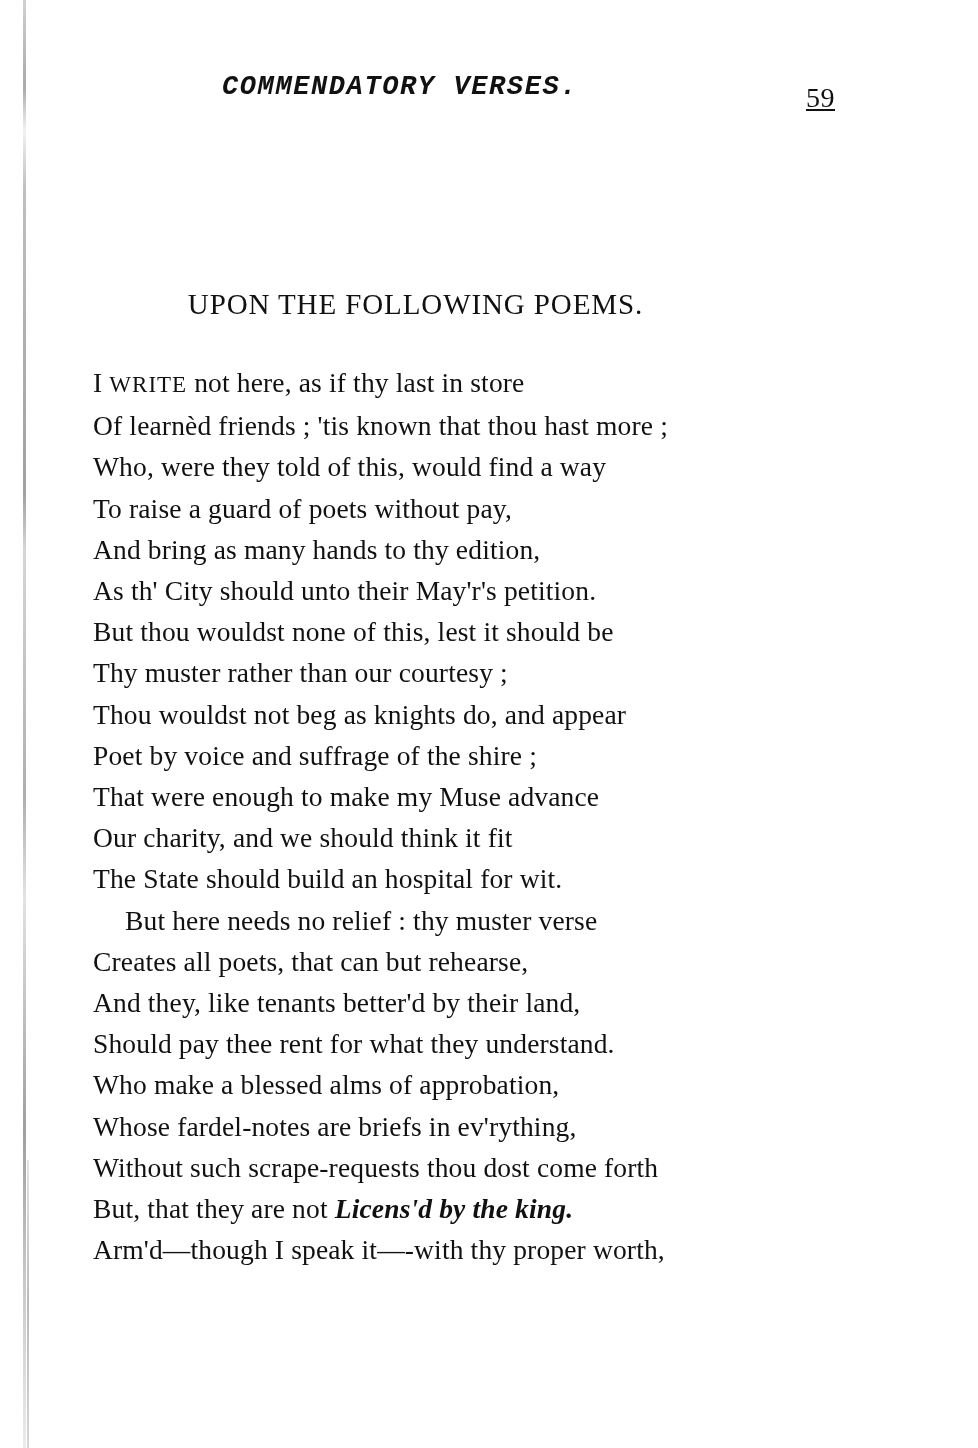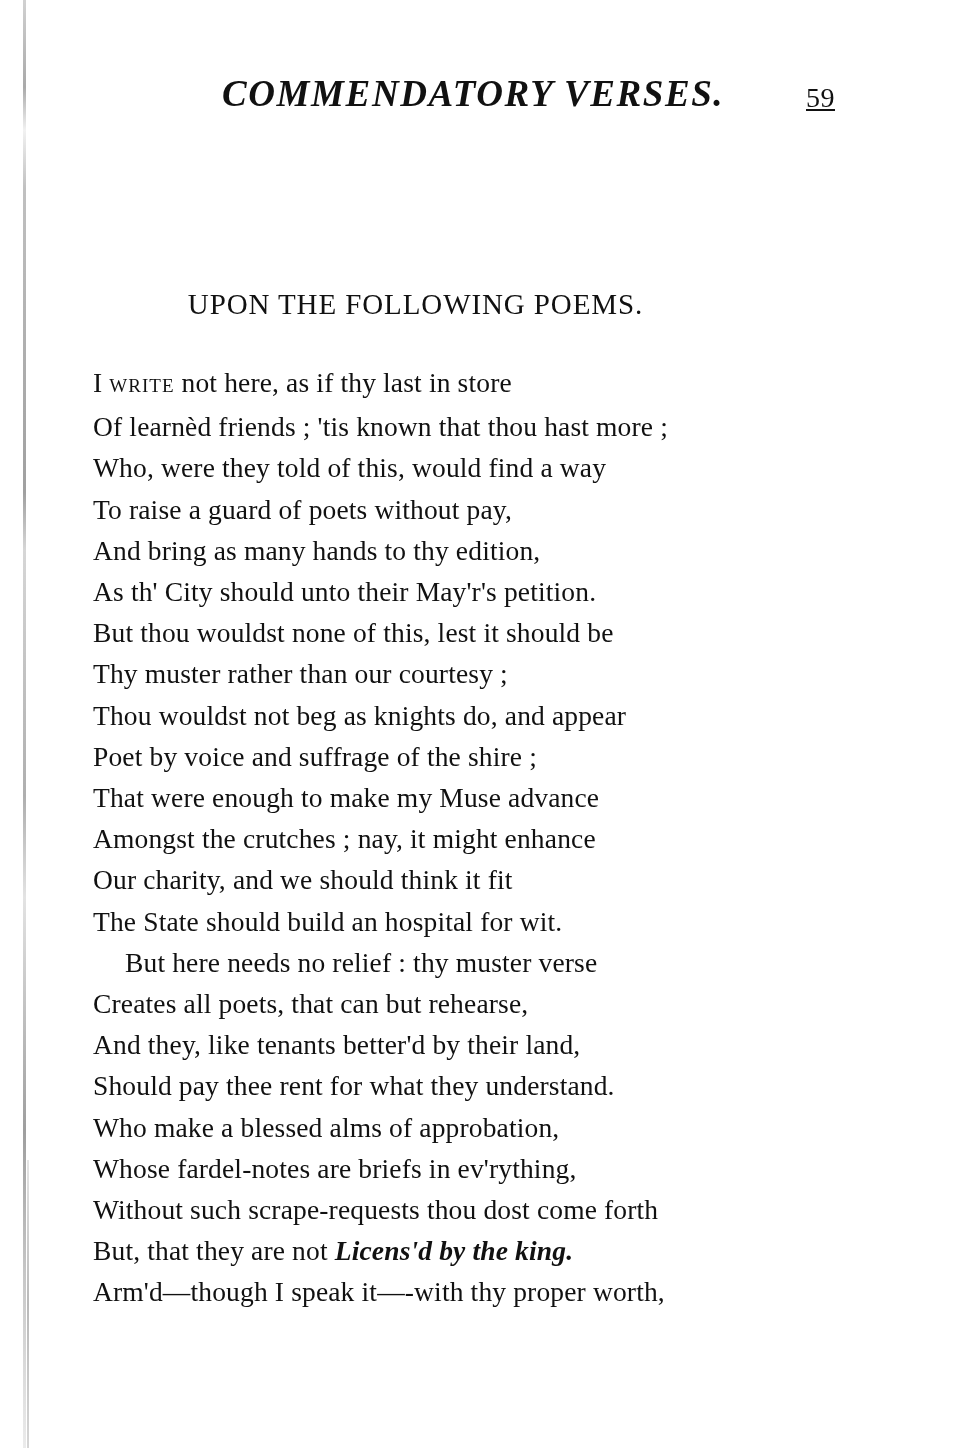--- a/index.html
+++ b/index.html
@@ -63,23 +63,24 @@
     top: 72px;
     width: 978px;
     height: 48px;
   }
   .running-head .title {
     position: absolute;
     left: 222px;
     top: 0;
     font-style: italic;
     font-weight: bold;
-    font-size: 37px;
+    font-size: 27px;
     letter-spacing: 1.6px;
     white-space: nowrap;
+    font-family: Liberation Mono, monospace;
   }
   .running-head .folio {
     position: absolute;
     left: 806px;
     top: 10px;
     font-size: 28px;
     letter-spacing: 0.5px;
     text-decoration: underline;
   }
 
@@ -106,21 +107,21 @@
   .poem-line {
     font-size: 27.5px;
     line-height: 41.2px;
     white-space: pre-wrap;
     letter-spacing: 0.15px;
   }
   .poem-line.indent {
     padding-left: 32px;
   }
   .smallcaps {
-    font-size: 19px;
+    font-size: 23px;
     letter-spacing: 1px;
   }
   em.it {
     font-style: italic;
     font-weight: bold;
   }
 </style>
 </head>
 <body>
 
@@ -145,21 +146,20 @@
       <div class="poem-line">Of learnèd friends ; 'tis known that thou hast more ;</div>
       <div class="poem-line">Who, were they told of this, would find a way</div>
       <div class="poem-line">To raise a guard of poets without pay,</div>
       <div class="poem-line">And bring as many hands to thy edition,</div>
       <div class="poem-line">As th' City should unto their May'r's petition.</div>
       <div class="poem-line">But thou wouldst none of this, lest it should be</div>
       <div class="poem-line">Thy muster rather than our courtesy ;</div>
       <div class="poem-line">Thou wouldst not beg as knights do, and appear</div>
       <div class="poem-line">Poet by voice and suffrage of the shire ;</div>
       <div class="poem-line">That were enough to make my Muse advance</div>
-      <div class="poem-line">Amongst the crutches ; nay, it might enhance</div>
       <div class="poem-line">Our charity, and we should think it fit</div>
       <div class="poem-line">The State should build an hospital for wit.</div>
       <div class="poem-line indent">But here needs no relief : thy muster verse</div>
       <div class="poem-line">Creates all poets, that can but rehearse,</div>
       <div class="poem-line">And they, like tenants better'd by their land,</div>
       <div class="poem-line">Should pay thee rent for what they understand.</div>
       <div class="poem-line">Who make a blessed alms of approbation,</div>
       <div class="poem-line">Whose fardel-notes are briefs in ev'rything,</div>
       <div class="poem-line">Without such scrape-requests thou dost come forth</div>
       <div class="poem-line">But, that they are not <em class="it">Licens'd by the king.</em></div>

